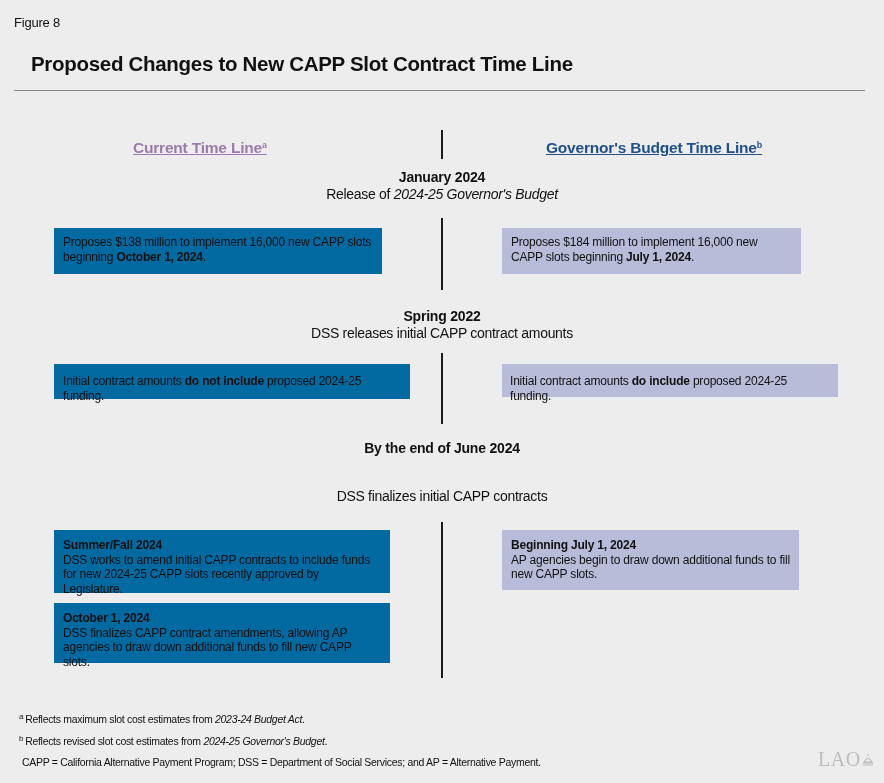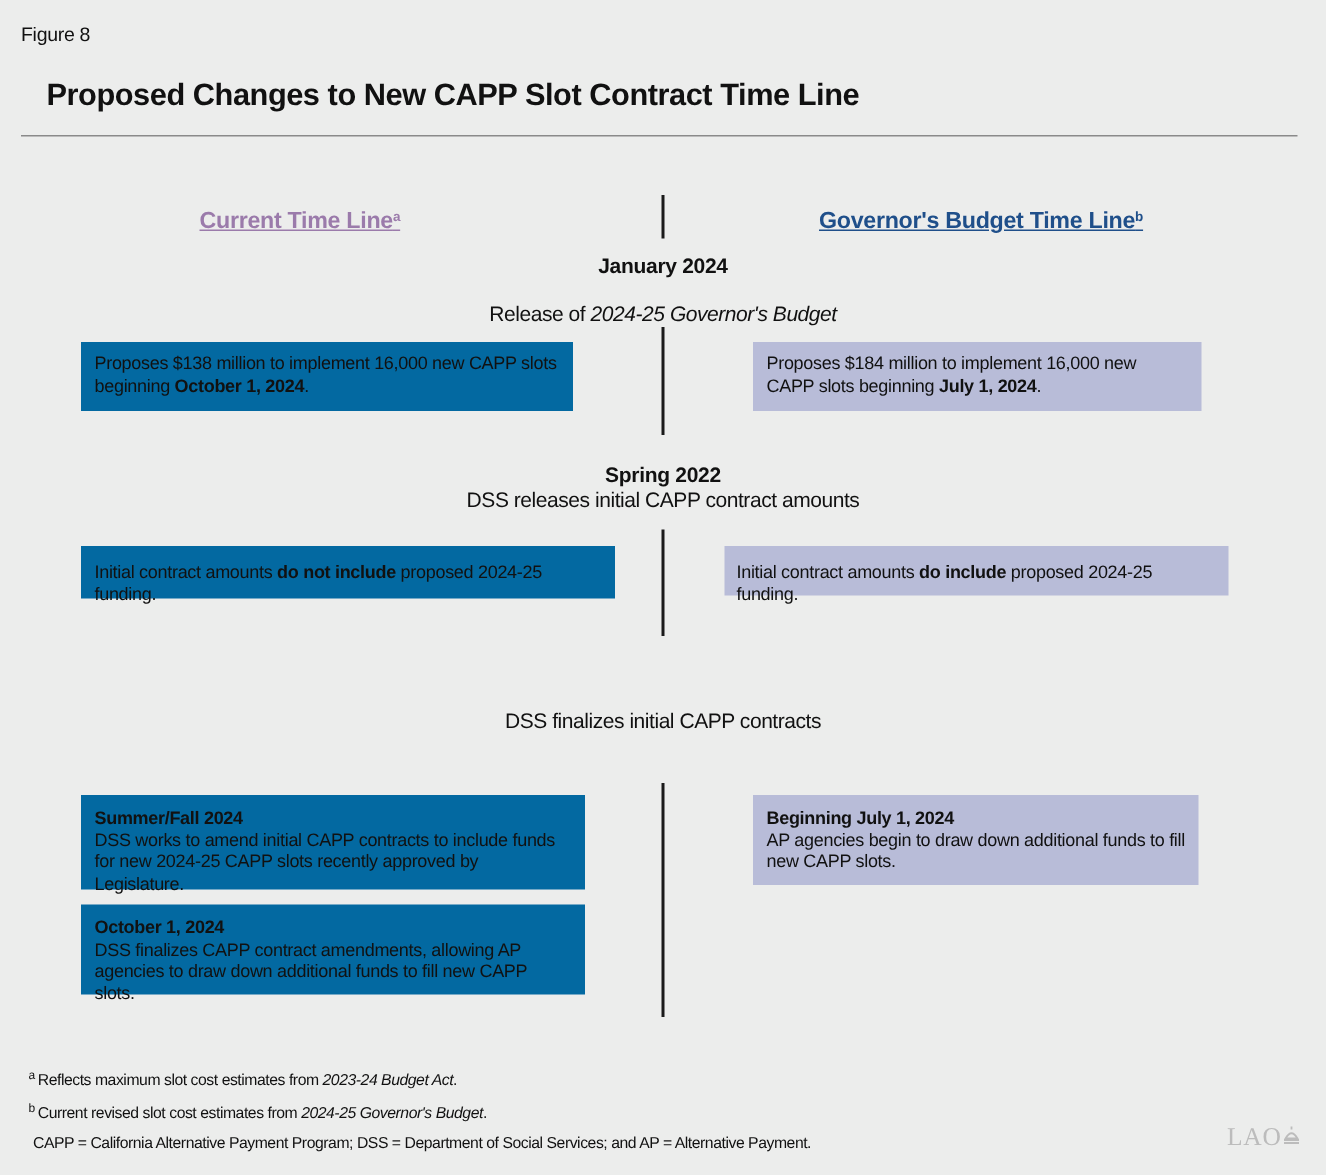--- a/index.html
+++ b/index.html
@@ -18,78 +18,79 @@
   .col-gov { left:546px; color:#1f4f8a; }
   .center-block { left:0; width:884px; text-align:center; }
   .milestone-title { font-size:14px; font-weight:bold; letter-spacing:-0.2px; }
   .milestone-sub { font-size:14px; letter-spacing:-0.3px; }
   .box { font-size:12px; line-height:14.5px; letter-spacing:-0.2px; box-sizing:border-box; padding:7px 9px; }
   .box b { font-weight:bold; }
   .pink { background:#0369a1; }
   .blue { background:#b8bcd8; }
   .foot { left:19px; font-size:10.5px; letter-spacing:-0.3px; }
   .foot sup { font-size:8px; vertical-align:4px; margin-right:2px; }
-  .logo { left:818px; top:748px; font-family:"Liberation Serif", serif; font-size:17px; color:#bcbcbc; letter-spacing:0.5px; }
+  .logo { left:818px; top:748px; font-family:"Liberation Serif", serif; font-size:20px; color:#bcbcbc; letter-spacing:0.5px; }
 </style>
 </head>
 <body>
 
 <div class="abs fig-label">Figure 8</div>
 <div class="abs title">Proposed Changes to New CAPP Slot Contract Time Line</div>
 <div class="abs rule"></div>
 
 <div class="abs vline" style="top:130px;height:29px;"></div>
 <div class="abs vline" style="top:218px;height:72px;"></div>
 <div class="abs vline" style="top:353px;height:71px;"></div>
 <div class="abs vline" style="top:522px;height:156px;"></div>
 
 <div class="abs col-head col-current"><span>Current Time Line</span><sup>a</sup></div>
 <div class="abs col-head col-gov"><span>Governor's Budget Time Line</span><sup>b</sup></div>
 
 <div class="abs center-block" style="top:169px;">
   <div class="milestone-title">January 2024</div>
-  <div class="milestone-sub" style="margin-top:16px;"><span>Release of </span><i>2024-25 Governor's Budget</i></div>
+  <div class="milestone-sub" style="margin-top:1px;"><span>Release of </span><i>2024-25 Governor's Budget</i></div>
 </div>
 <div class="abs box pink" style="left:54px;top:228px;width:328px;height:46px;">
   <span>Proposes $138 million to implement 16,000 new CAPP slots beginning </span><b>October 1, 2024</b><span>.</span>
 </div>
 <div class="abs box blue" style="left:502px;top:228px;width:299px;height:46px;">
   <span>Proposes $184 million to implement 16,000 new CAPP slots beginning </span><b>July 1, 2024</b><span>.</span>
 </div>
 
 <div class="abs center-block" style="top:308px;">
   <div class="milestone-title">Spring 2022</div>
   <div class="milestone-sub" style="margin-top:1px;">DSS releases initial CAPP contract amounts</div>
 </div>
 <div class="abs box pink" style="left:54px;top:364px;width:356px;height:35px;padding-top:10px;">
   <span>Initial contract amounts </span><b>do not include</b><span> proposed 2024-25 funding.</span>
 </div>
-<div class="abs box blue" style="left:483px;top:364px;width:336px;height:33px;padding-top:10px;padding-left:8px;">
+<div class="abs box blue" style="left:502px;top:364px;width:336px;height:33px;padding-top:10px;padding-left:8px;">
   <span>Initial contract amounts </span><b>do include</b><span> proposed 2024-25 funding.</span>
 </div>
 
 <div class="abs center-block" style="top:440px;">
+  <div class="milestone-title">By the end of June 2024</div>
   <div class="milestone-sub" style="margin-top:32px;text-align:center;">DSS finalizes initial CAPP contracts</div>
 </div>
 
 <div class="abs box pink" style="left:54px;top:530px;width:336px;height:63px;padding-top:8px;">
   <b>Summer/Fall 2024</b><br>
   <span>DSS works to amend initial CAPP contracts to include funds for new 2024-25 CAPP slots recently approved by Legislature.</span>
 </div>
 <div class="abs box pink" style="left:54px;top:603px;width:336px;height:60px;padding-top:8px;">
   <b>October 1, 2024</b><br>
   <span>DSS finalizes CAPP contract amendments, allowing AP agencies to draw down additional funds to fill new CAPP slots.</span>
 </div>
 <div class="abs box blue" style="left:502px;top:530px;width:297px;height:60px;padding-top:8px;">
   <b>Beginning July 1, 2024</b><br>
   <span>AP agencies begin to draw down additional funds to fill new CAPP slots.</span>
 </div>
 
 <div class="abs foot" style="top:712px;"><sup>a</sup><span>Reflects maximum slot cost estimates from </span><i>2023-24 Budget Act</i><span>.</span></div>
-<div class="abs foot" style="top:734px;"><sup>b</sup><span>Current revised slot cost estimates from </span><i>2024-25 Governor's Budget</i><span>.</span></div>
+<div class="abs foot" style="top:734px;"><sup>b</sup><span>Reflects revised slot cost estimates from </span><i>2024-25 Governor's Budget</i><span>.</span></div>
 <div class="abs foot" style="top:756px;left:22px;">CAPP = California Alternative Payment Program; DSS = Department of Social Services; and AP = Alternative Payment.</div>
 
 <div class="abs logo">
   <span>LAO</span><span style="display:inline-block;vertical-align:-1px;margin-left:1px;">
     <svg width="12" height="14" viewBox="0 0 12 14">
         <path d="M6 1 L6 3 M2 9 Q6 2 10 9 Z M1 10 H11 M1 12 H11" stroke="#bcbcbc" stroke-width="1.2" fill="none"></path>
       </svg>
   </span>
 </div>
 

